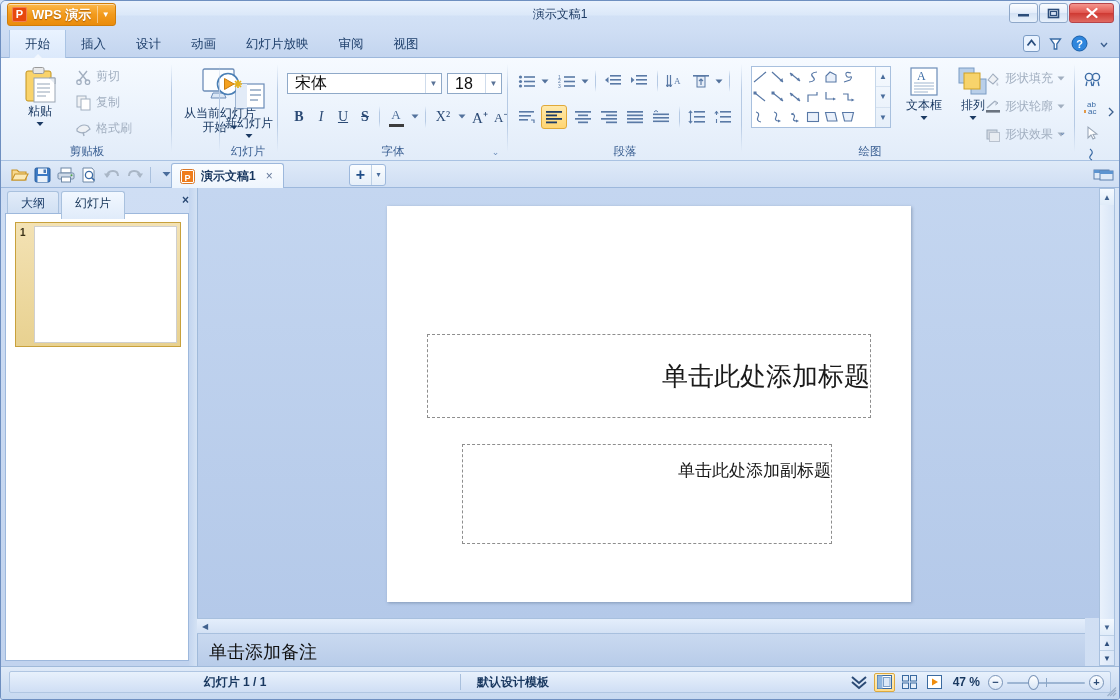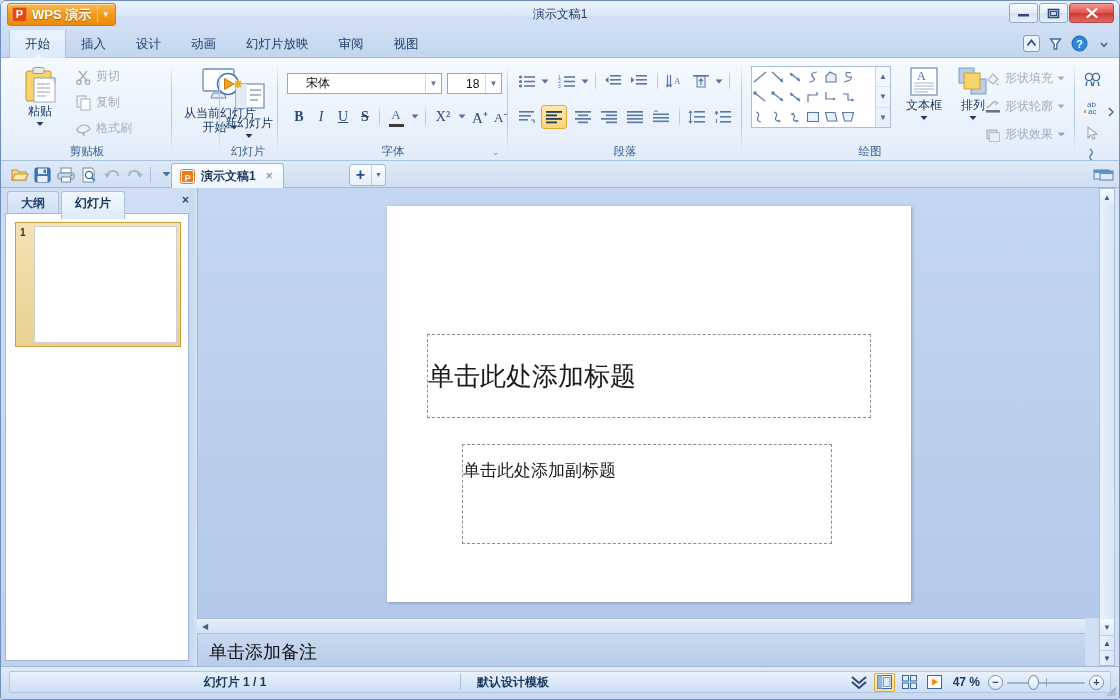--- a/index.html
+++ b/index.html
@@ -134,21 +134,21 @@
     background: linear-gradient(#ffe9ab, #ffd572);
     border: 1px solid #e0a93a; border-radius: 3px;
   }
 
   .combo {
     position: absolute; height: 21px;
     border: 1px solid #8fa9c8; background: #fff;
     display: flex; align-items: center;
   }
   .combo .cval {
-    flex: 1; padding-left: 18px; color: #111; font-size: 12px;
+    flex: 1; padding-left: 7px; color: #111; font-size: 16px;
     white-space: nowrap; overflow: hidden;
   }
   .combo .carr {
     width: 16px; height: 19px; display: flex;
     align-items: center; justify-content: center;
     border-left: 1px solid #cfdcec; color: #5a7397; font-size: 8px;
   }
 
   .shapegrid {
     position: absolute; border: 1px solid #a8c0de; background: #fff;
@@ -203,21 +203,21 @@
   .leftpanel {
     position: absolute; left: 0; top: 187px; width: 196px; height: 478px;
     background: linear-gradient(#cfdef4, #c1d3ee);
   }
   .lp-tabs { position: absolute; left: 6px; top: 3px; display: flex; }
   .lp-tab {
     height: 28px; line-height: 22px; padding: 0 13px;
     color: #20406c; font-size: 12px;
     background: linear-gradient(#e2ecf9, #ccdcf1);
     border: 1px solid #a9c1de; border-bottom: none;
-    border-radius: 3px 3px 0 0; margin-right: 2px; font-weight: bold;
+    border-radius: 3px 3px 0 0; margin-right: 2px;
   }
   .lp-tab.active {
     background: linear-gradient(#f2f8ff, #e0ebfa);
     color: #143357;
     position: relative; z-index: 2;
   }
   .lp-close {
     position: absolute; right: 8px; top: 5px;
     color: #2b4a75; font-size: 12px; font-weight: bold;
   }
@@ -246,22 +246,23 @@
     background: linear-gradient(#c4d6f0, #b4c9e9);
     border-left: 1px solid #a0bada;
   }
   .slidecanvas {
     position: absolute; left: 189px; top: 18px; width: 524px; height: 396px;
     background: #fff;
     box-shadow: 1px 1px 3px rgba(40,60,90,.35);
   }
   .ph {
     position: absolute; border: 1px dashed #8e8e8e;
-    display: flex; justify-content: flex-start;
+    display: flex; justify-content: flex-end;
     color: #1a1a1a;
+    padding-left: 44px;
   }
   .ph.title {
     left: 40px; top: 128px; width: 444px; height: 84px;
     align-items: center; font-size: 26px;
     font-family: "DejaVu Sans", "Liberation Sans", sans-serif;
   }
   .ph.subtitle {
     left: 75px; top: 238px; width: 370px; height: 100px;
     align-items: flex-start; padding-top: 14px; font-size: 17px;
     font-family: "DejaVu Sans", "Liberation Sans", sans-serif;

